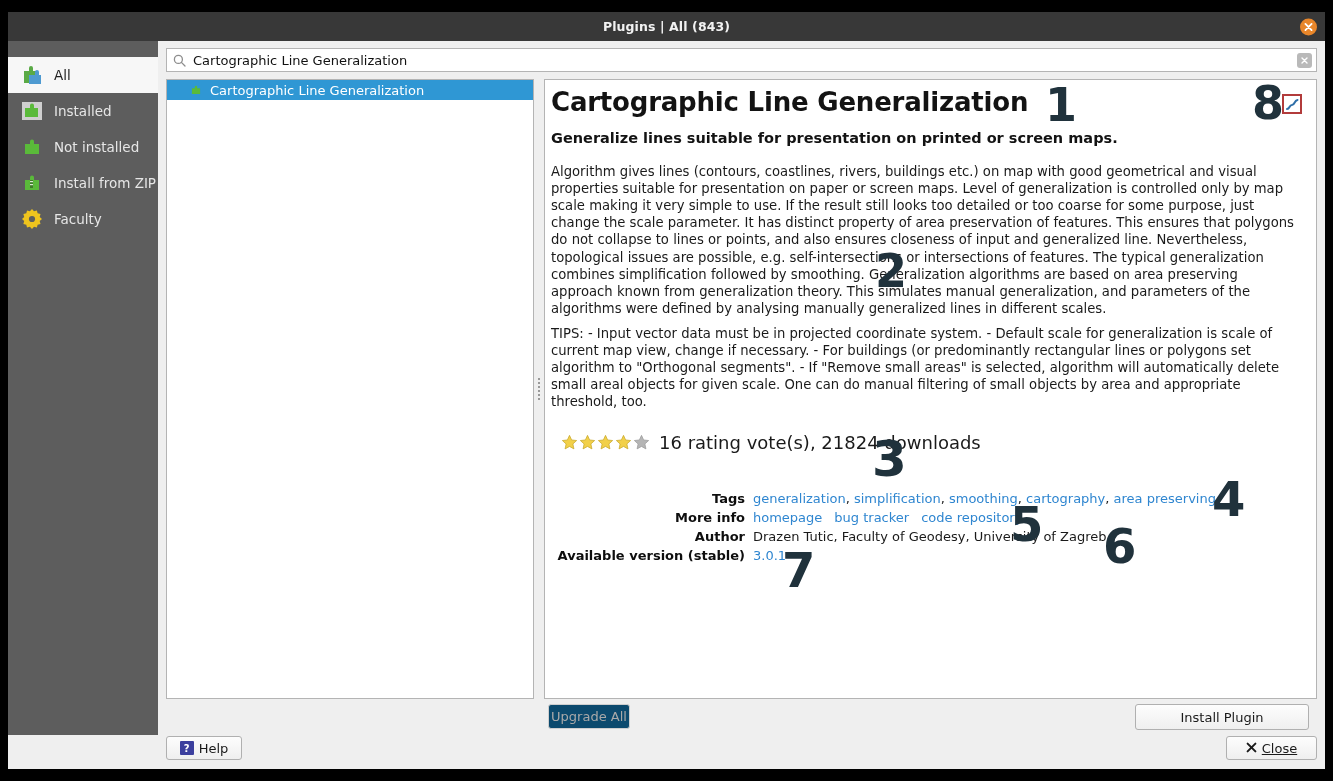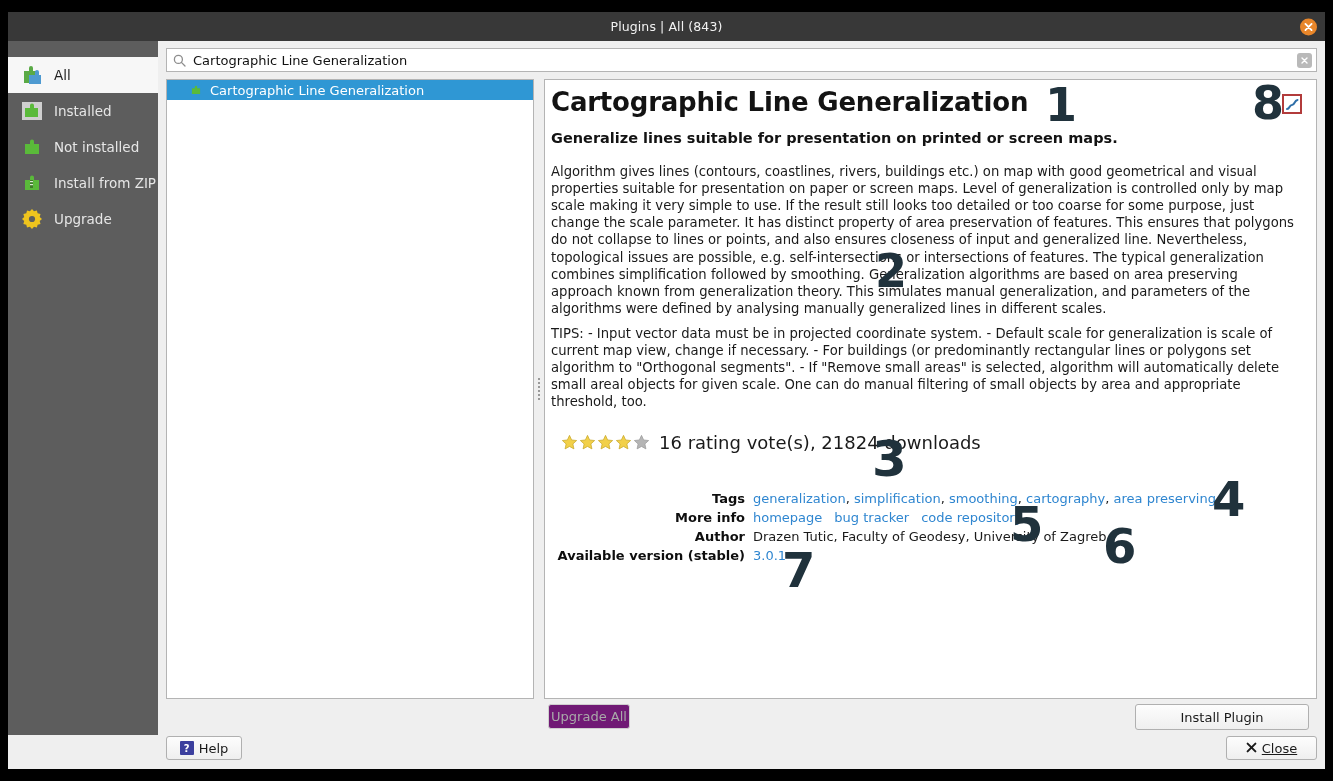--- a/index.html
+++ b/index.html
@@ -28,21 +28,21 @@
   .titlebar {
     height: 29px;
     background: #383838;
     color: #f2f2f2;
     display: flex;
     align-items: center;
     justify-content: center;
     position: relative;
     flex: 0 0 auto;
     font-size: 12.5px;
-    font-weight: normal;
+    font-weight: bold;
     letter-spacing: 0.1px;
   }
   .close-btn {
     position: absolute;
     right: 8px;
     top: 50%;
     transform: translateY(-50%);
     width: 17px;
     height: 17px;
     border-radius: 50%;
@@ -291,21 +291,21 @@
     padding: 5px 12px;
     cursor: pointer;
     display: inline-flex;
     align-items: center;
     justify-content: center;
     gap: 5px;
     box-sizing: border-box;
   }
   .btn.disabled {
     color: #a9a9a9;
-    background: #701a75;
+    background: #0c4a6e;
     border-color: #cfcfcf;
     cursor: default;
   }
   .btn-upgrade { position: absolute; left: 382px; top: 5px; width: 82px; height: 25px; padding: 0; }
   .btn-install { position: absolute; right: 8px; top: 5px; width: 174px; height: 25px; padding: 12px; }
 
   .footer-bot {
     display: flex;
     align-items: center;
     height: 34px;
@@ -380,21 +380,21 @@
         <span>Install from ZIP</span>
       </div>
 
       <div class="side-item">
         <span class="side-ico">
           <svg width="24" height="24" viewBox="0 0 24 24">
             <path d="M12 2l2 2.2 2.9-.8.7 2.9 2.9.7-.8 2.9L22 12l-2.3 2.1.8 2.9-2.9.7-.7 2.9-2.9-.8L12 22l-2.1-2.2-2.9.8-.7-2.9-2.9-.7.8-2.9L2 12l2.2-2.1-.8-2.9 2.9-.7.7-2.9 2.9.8z" fill="#efc41e"></path>
             <circle cx="12" cy="12" r="3.1" fill="#5d5d5d"></circle>
           </svg>
         </span>
-        <span>Upgrade</span>
+        <span>Faculty</span>
       </div>
     </div>
 
     <div class="right">
 
       <div class="searchrow">
         <div class="searchbox">
           <span class="mag">
             <svg width="13" height="13" viewBox="0 0 13 13">
               <circle cx="5.4" cy="5.4" r="4" fill="none" stroke="#8d8d8d" stroke-width="1.3"></circle>

